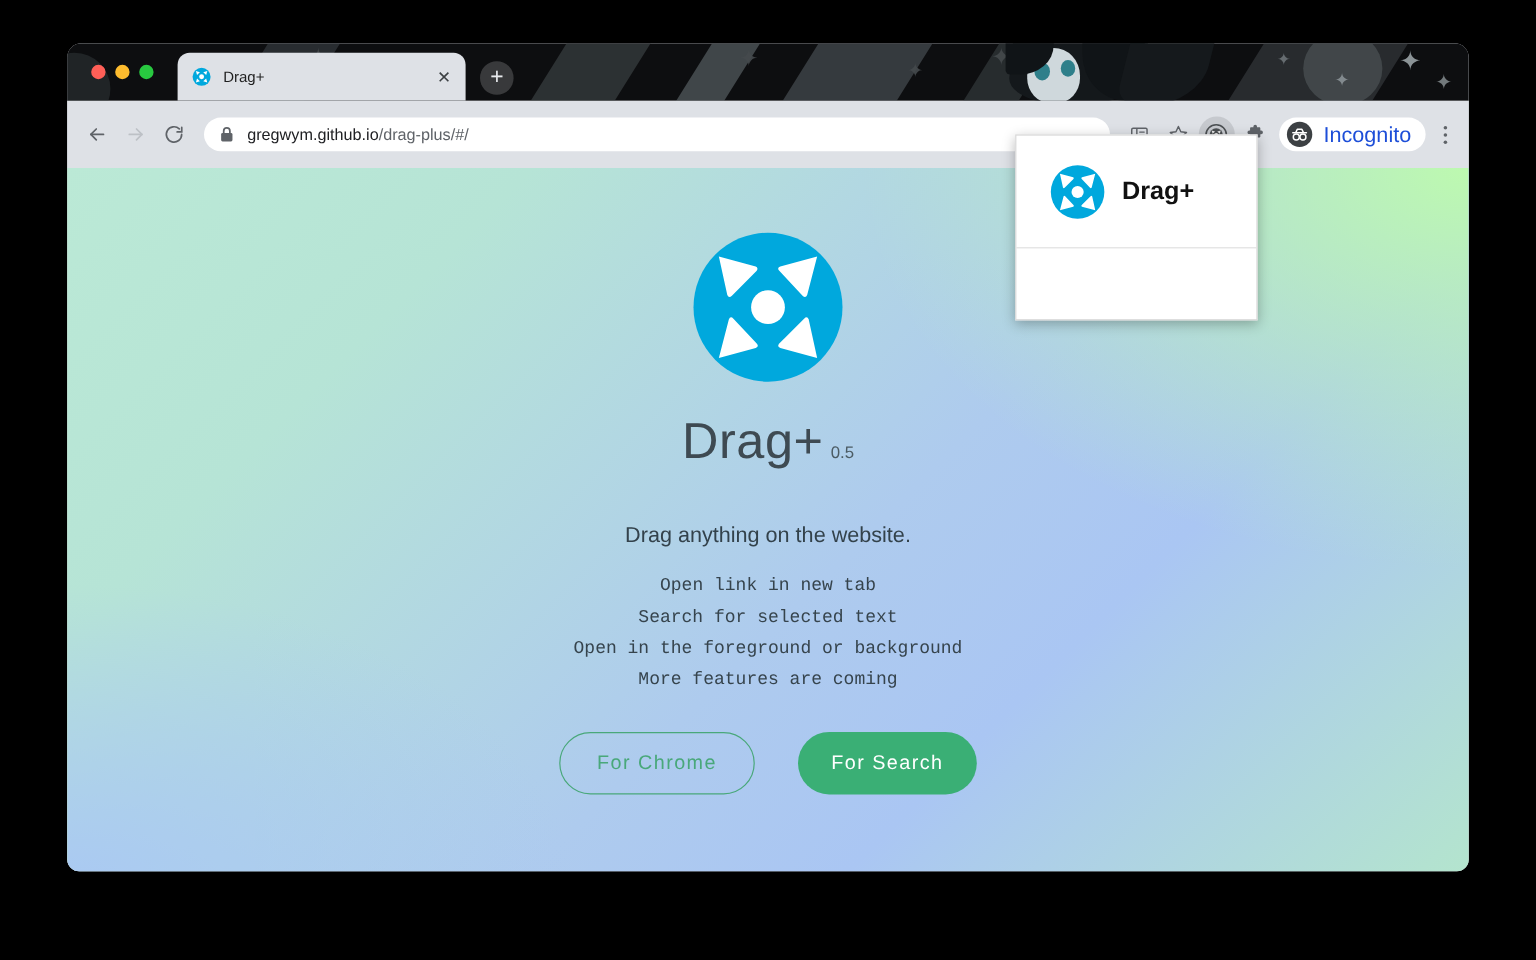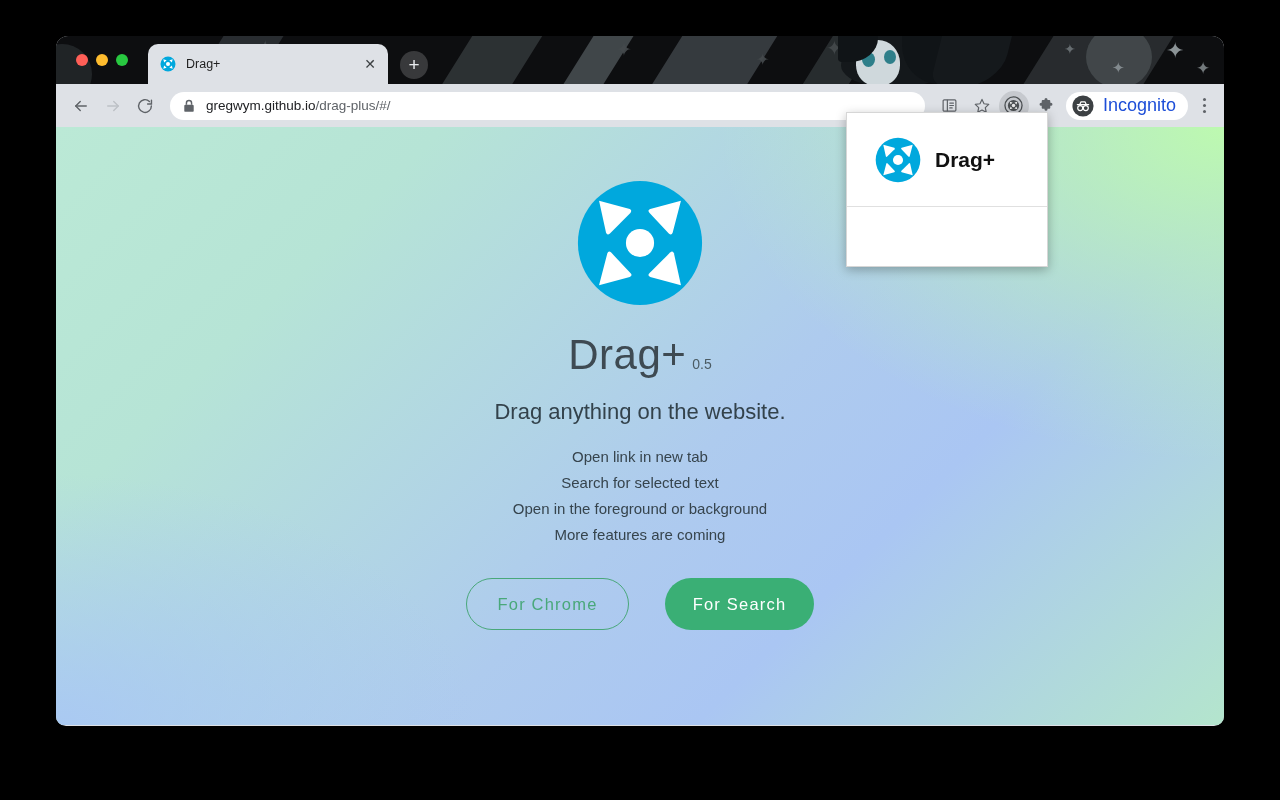--- a/index.html
+++ b/index.html
@@ -78,21 +78,21 @@
     position: absolute; left: 20px; top: 18px;
     display: flex; gap: 8px; z-index: 6;
   }
   .wc { width: 12px; height: 12px; border-radius: 50%; }
   .wc.red { background: #ff5f57; }
   .wc.yellow { background: #febc2e; }
   .wc.green { background: #28c840; }
 
   
   #toolbar {
-    height: 43px; width: 100%;
+    height: 56px; width: 100%;
     background: #dee1e6;
     display: flex; align-items: center;
     padding: 0 8px 0 10px; gap: 2px;
     position: relative;
   }
   .tb-icon {
     width: 30px; height: 30px; border-radius: 50%;
     display: flex; align-items: center; justify-content: center;
     color: #5f6368; flex: 0 0 auto;
   }
@@ -159,27 +159,28 @@
     margin-top: 24px;
   }
   #app-title {
     font-size: 42px; font-weight: 300; color: #3e4a52;
     letter-spacing: .5px;
   }
   #app-version {
     font-size: 14px; color: #4b5b63; margin-left: 6px; font-weight: 400;
   }
   #tagline {
-    margin-top: 20px;
-    font-size: 22px; color: #33424b; font-weight: 400; text-align: right;
+    margin-top: 44px;
+    font-size: 18px; color: #33424b; font-weight: 400; text-align: right;
   }
   #feature-list {
     margin-top: 23px;
     display: flex; flex-direction: column; align-items: center;
     gap: 9px;
+    font-family: Liberation Mono, monospace;
   }
   .feature-item { font-size: 15px; color: #36444d; }
   #cta-row {
     margin-top: 35px;
     display: flex; gap: 36px; align-items: center; justify-content: flex-end;
   }
   .cta {
     border-radius: 28px;
     font-size: 16.5px; letter-spacing: 1.2px;
     display: flex; align-items: center; justify-content: center;

